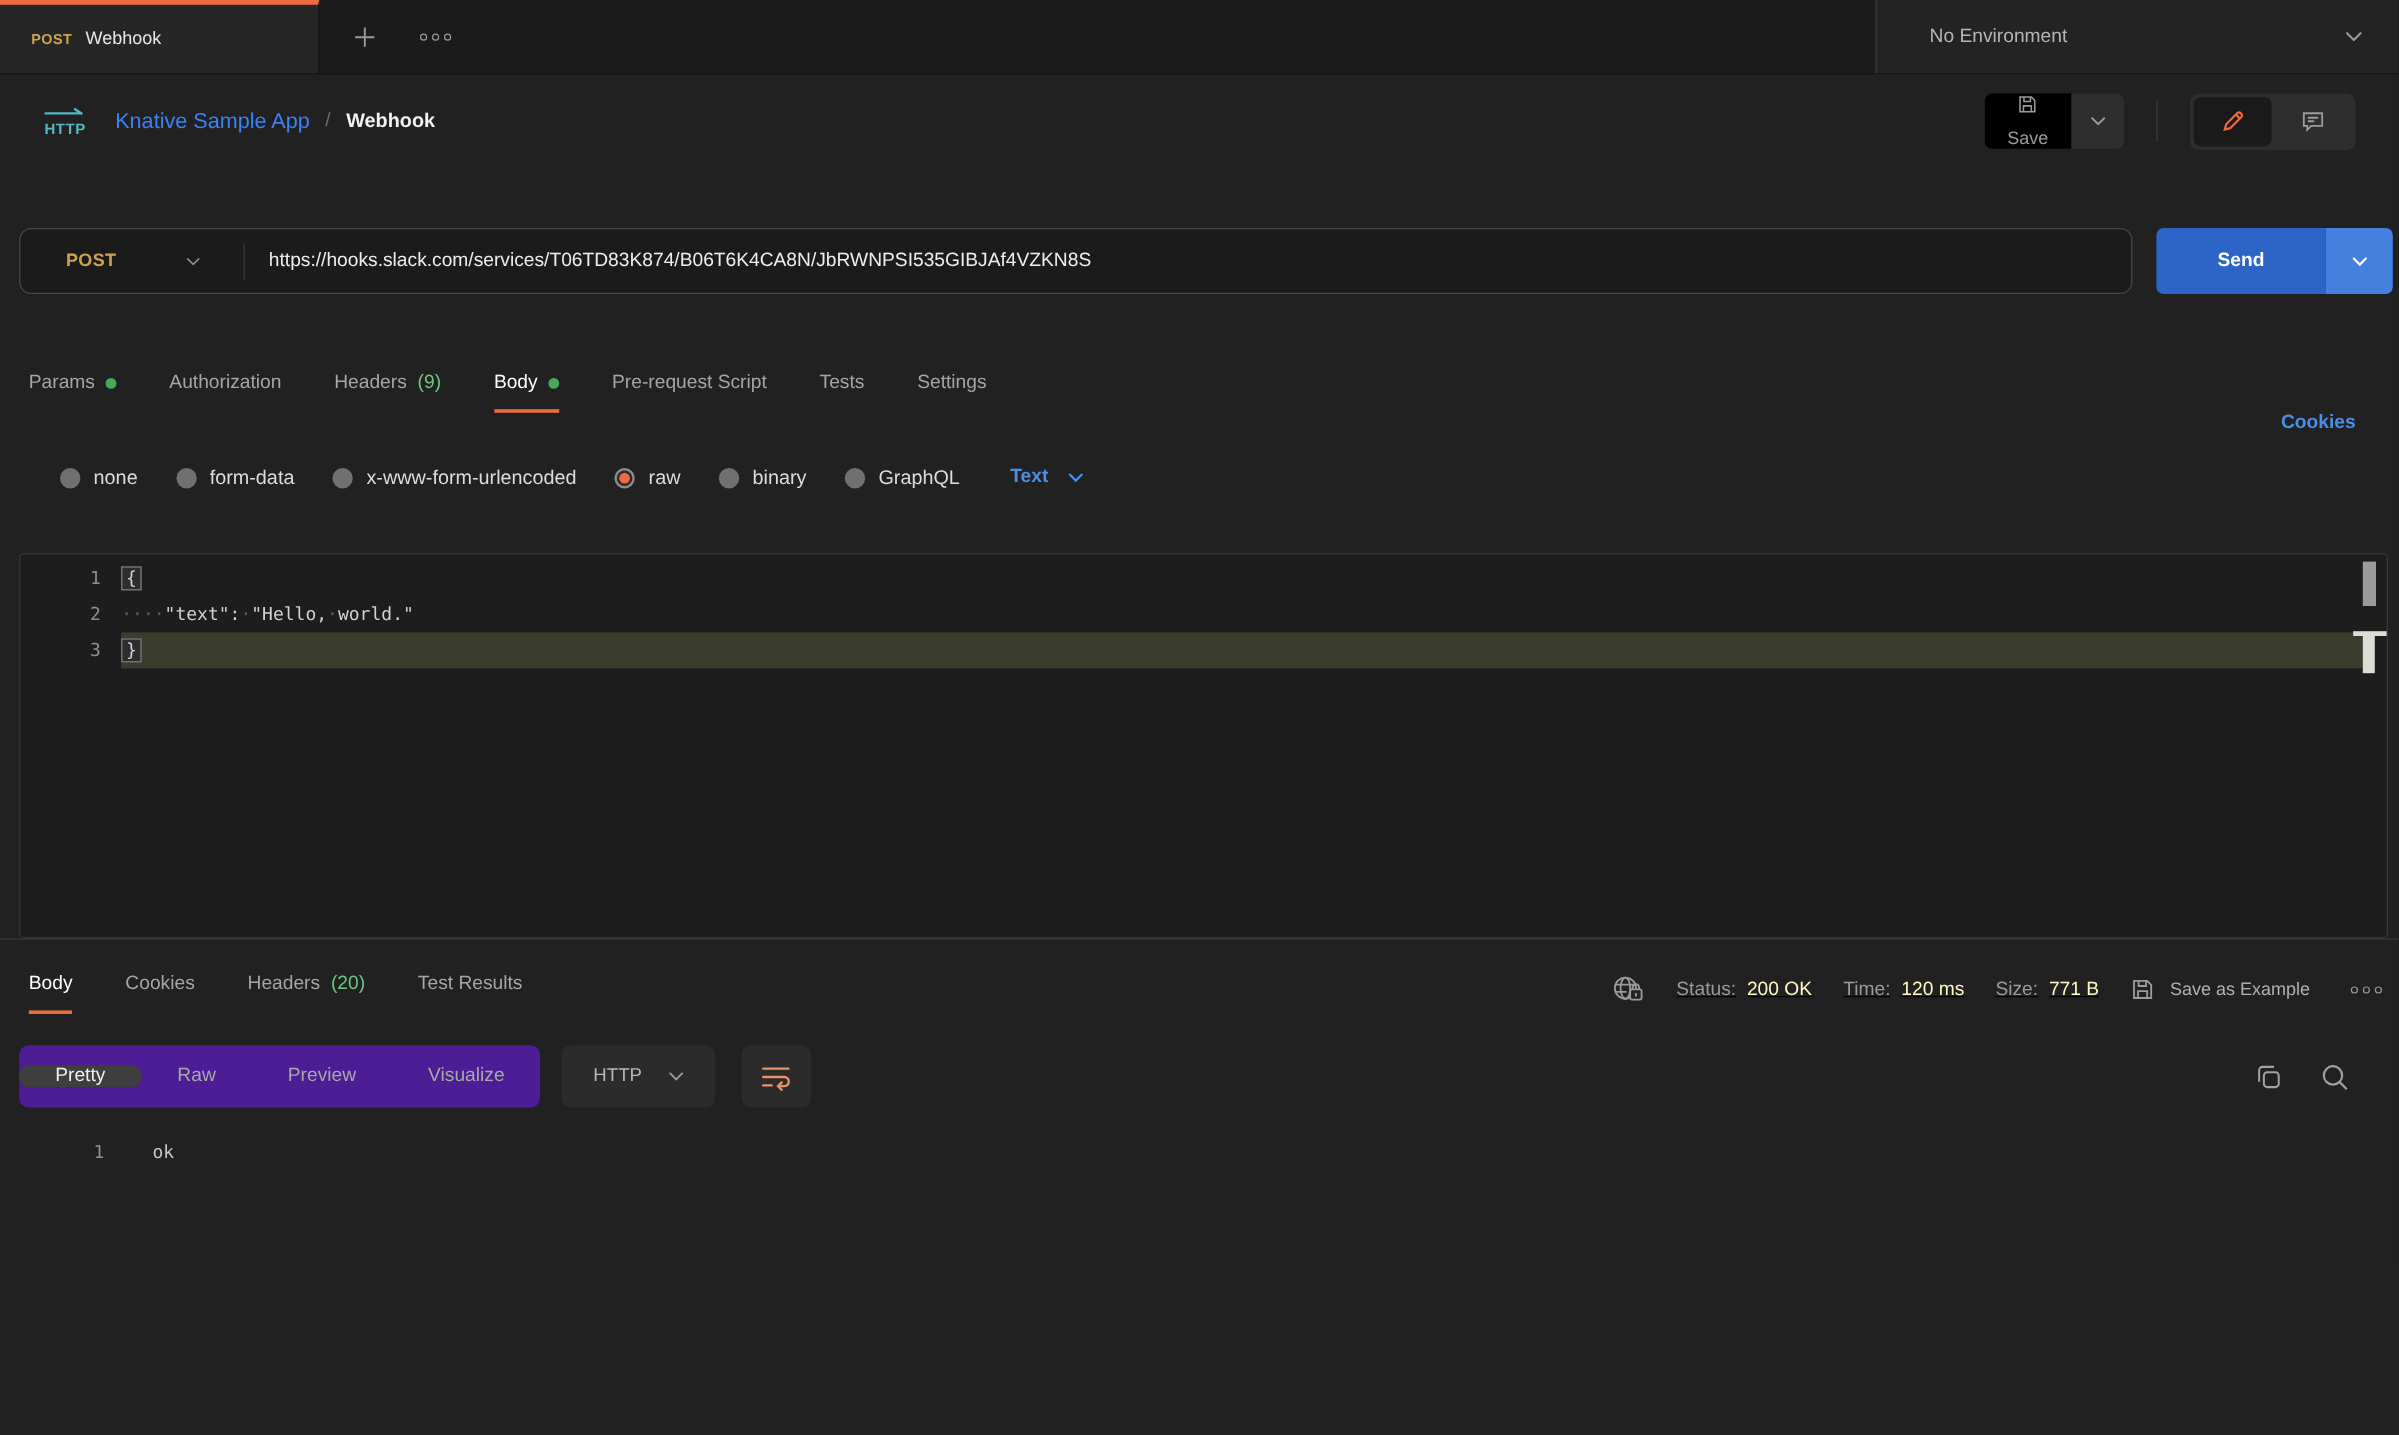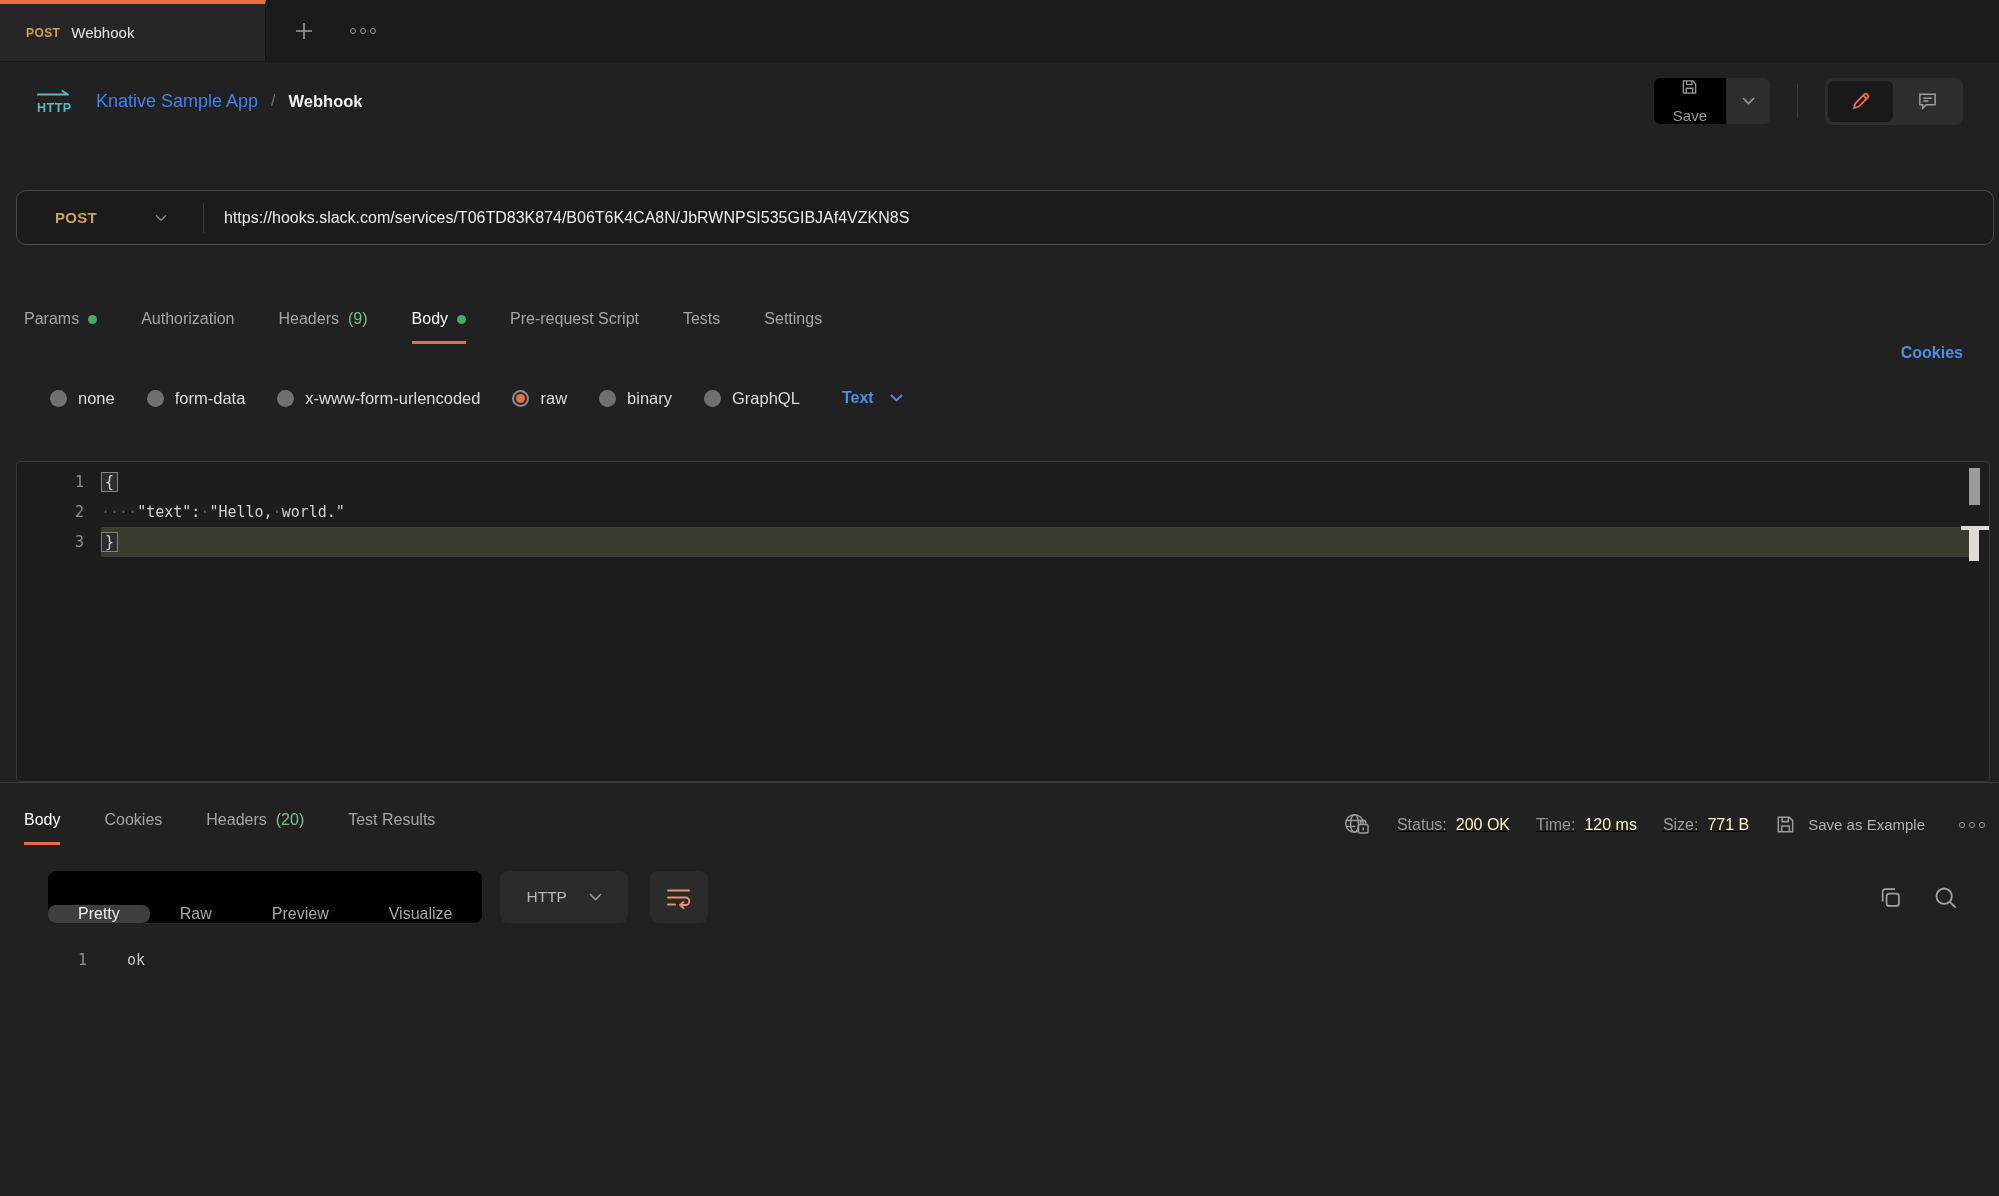--- a/index.html
+++ b/index.html
@@ -80,21 +80,21 @@
   .resp-meta { display:flex; align-items:flex-start; padding:28px 14px 0 24px; }
   .meta-right { margin-left:auto; display:flex; align-items:center; gap:26px; padding-top:0; }
   .stat { display:flex; gap:9px; font-size:16px; white-space:nowrap;text-decoration:underline; }
   .stat .k { color:#9a9a9a; }
   .stat .v { color:#fef9c3; }
   .sae { display:flex; align-items:center; gap:12px; color:#b0b0b0; font-size:15px; white-space:nowrap; }
   .meta-more { margin-left:8px; }
 
   
   .view-row { display:flex; align-items:center; margin-top:26px; padding:0 40px 0 16px; height:52px; }
-  .segmented { display:flex; background:#000000; border-radius:8px; height:52px; align-items:flex-end;margin-left:32px; }
+  .segmented { display:flex; background:#4c1d95; border-radius:8px; height:52px; align-items:center; }
   .seg { padding:0 30px; display:grid; place-items:center; color:#a8a8a8; font-size:16px; border-radius:8px; }
   .seg.active { background:#3e3e3e; color:#f0f0f0; }
   .fmt-select { margin-left:18px; height:52px; background:#2b2b2b; border-radius:8px; display:flex; align-items:center; gap:22px; padding:0 26px; color:#b8b8b8; font-size:15.5px; }
   .wrap-btn { margin-left:22px; width:58px; height:52px; background:#2b2b2b; border-radius:8px; display:grid; place-items:center; }
   .view-right { margin-left:auto; display:flex; align-items:center; gap:28px; }
 
   
   .resp-body { margin-top:22px; font-family:"DejaVu Sans Mono",monospace; font-size:15px; }
   .resp-body .ed-ln { width:104px; }
   .resp-body .ed-code { padding-left:23px; color:#c9c9c9; }
@@ -112,20 +112,26 @@
         <path d="M11 3v16M3 11h16" stroke="#9a9a9a" stroke-width="1.6" fill="none"></path>
       </svg>
   </button>
   <button class="iconbtn tab-more">
     <span class="rings">
         <span class="ring"></span>
         <span class="ring"></span>
         <span class="ring"></span>
       </span>
   </button>
+  <div class="env">
+    <span class="lbl">No Environment</span>
+    <svg width="15" height="9" viewBox="0 0 13 8">
+        <path d="M1.5 1.5 L6.5 6.5 L11.5 1.5" fill="none" stroke="#9a9a9a" stroke-width="1.6" stroke-linecap="round"></path>
+      </svg>
+  </div>
 </div>
 
 <div class="header">
   <svg width="40" height="27" viewBox="0 0 40 27">
     <path d="M4 6.5 H34 M34 6.5 L28.5 3" stroke="#56B8C2" stroke-width="2" fill="none" stroke-linecap="round"></path>
     <text x="3" y="23.5" fill="#56B8C2" font-size="12.5" font-weight="bold" letter-spacing="0.5">HTTP</text>
   </svg>
   <span class="crumb-col">Knative Sample App</span>
   <span class="crumb-sep">/</span>
   <span class="crumb-name">Webhook</span>
@@ -165,20 +171,30 @@
 <div class="url-row">
   <div class="url-box">
     <div class="method-select">
       <span class="method-label">POST</span>
       <svg width="12" height="8" viewBox="0 0 13 8">
           <path d="M1.5 1.5 L6.5 6.5 L11.5 1.5" fill="none" stroke="#8a8a8a" stroke-width="1.5" stroke-linecap="round"></path>
         </svg>
     </div>
     <div class="url-vdiv"></div>
     <input class="url-input" readonly="" value="https://hooks.slack.com/services/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" style="">
+  </div>
+  <div class="send-group">
+    <div class="send-main">
+      <span>Send</span>
+    </div>
+    <div class="send-caret">
+      <svg width="13" height="8" viewBox="0 0 13 8">
+          <path d="M1.5 1.5 L6.5 6.5 L11.5 1.5" fill="none" stroke="#ffffff" stroke-width="1.8" stroke-linecap="round"></path>
+        </svg>
+    </div>
   </div>
 </div>
 
 <div class="req-tabs-row">
   <div class="tabs-list">
       <div class="req-tab">
         <span>Params</span>
         <span class="gdot"></span>
       </div>
       <div class="req-tab">

